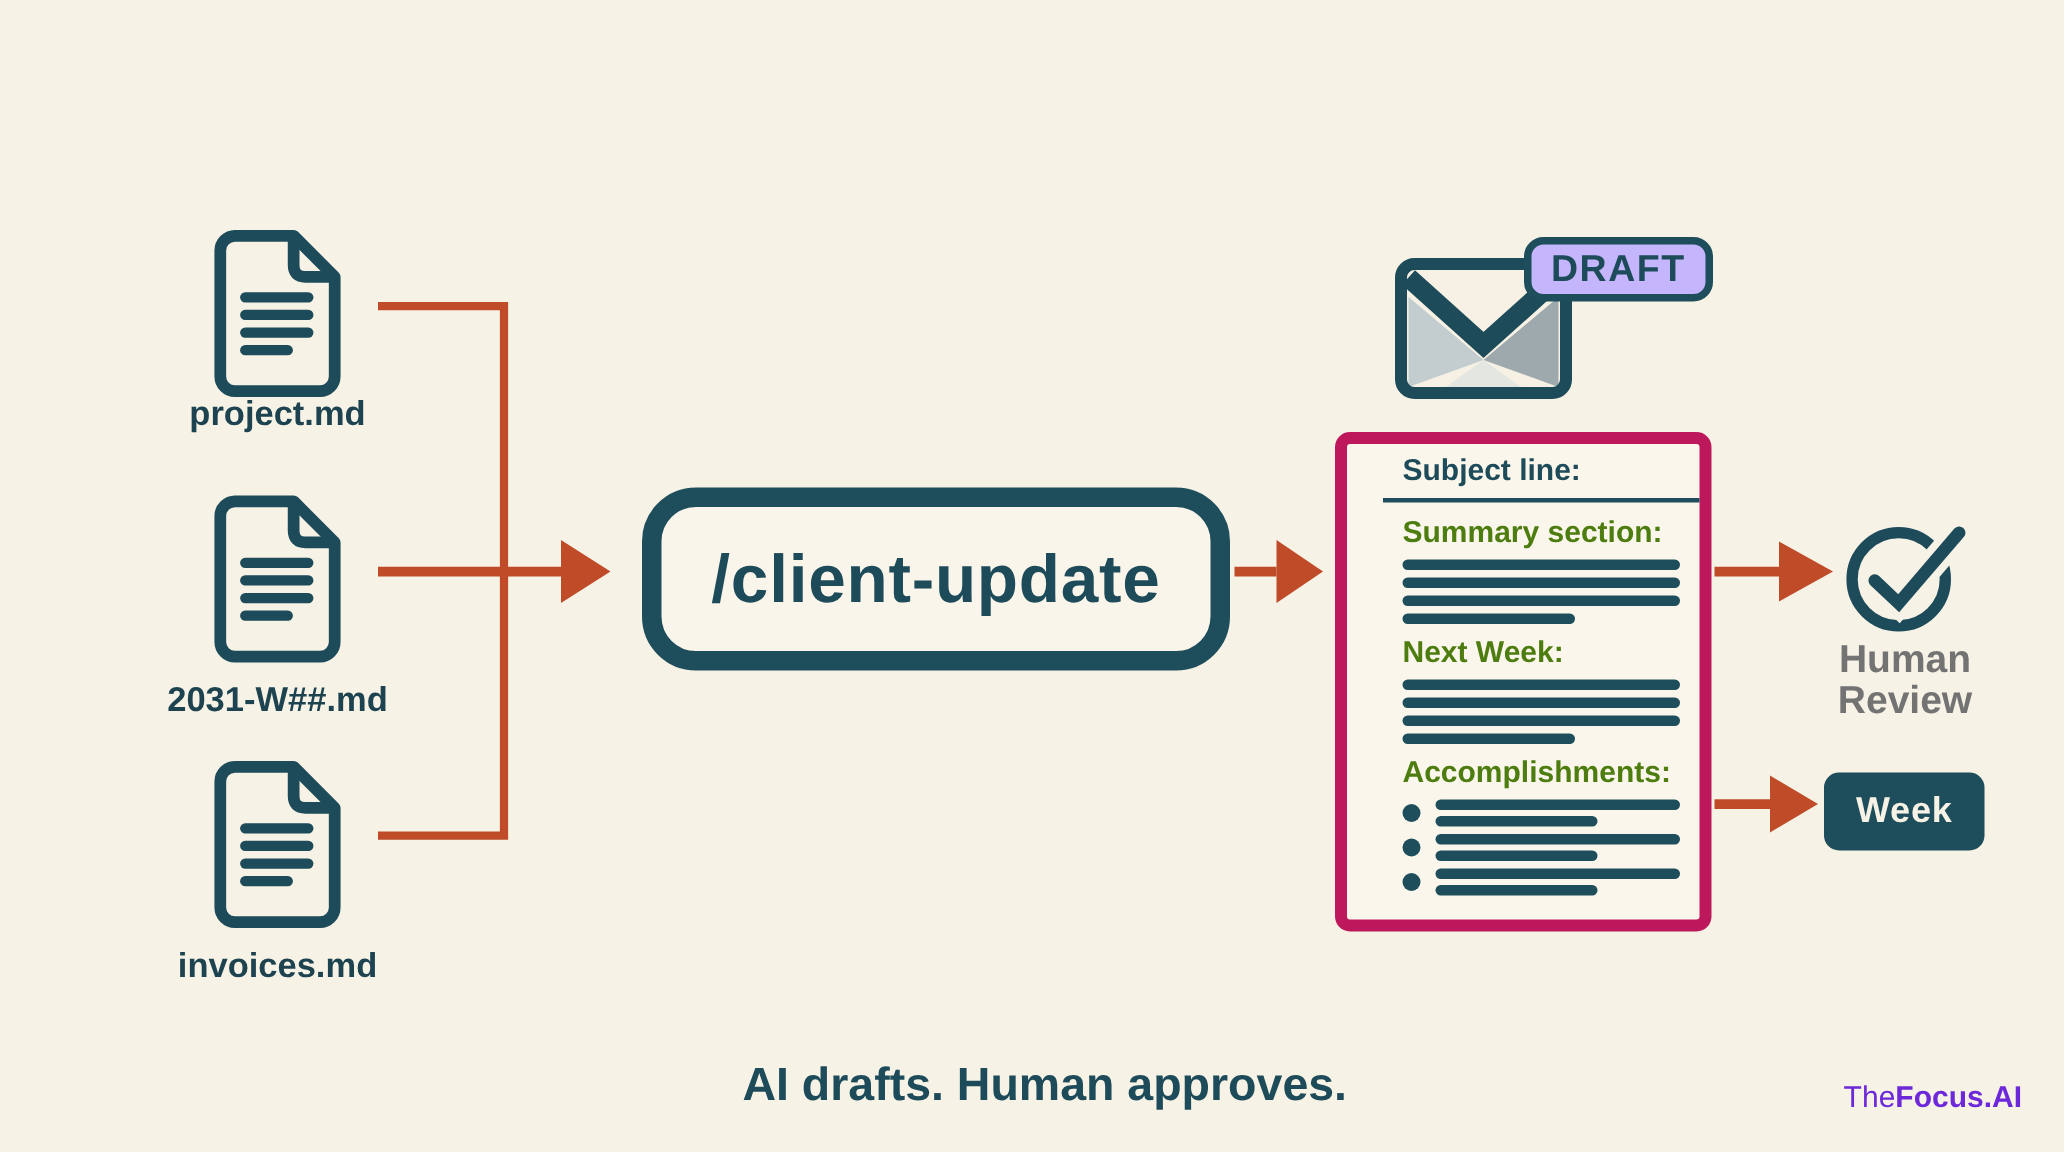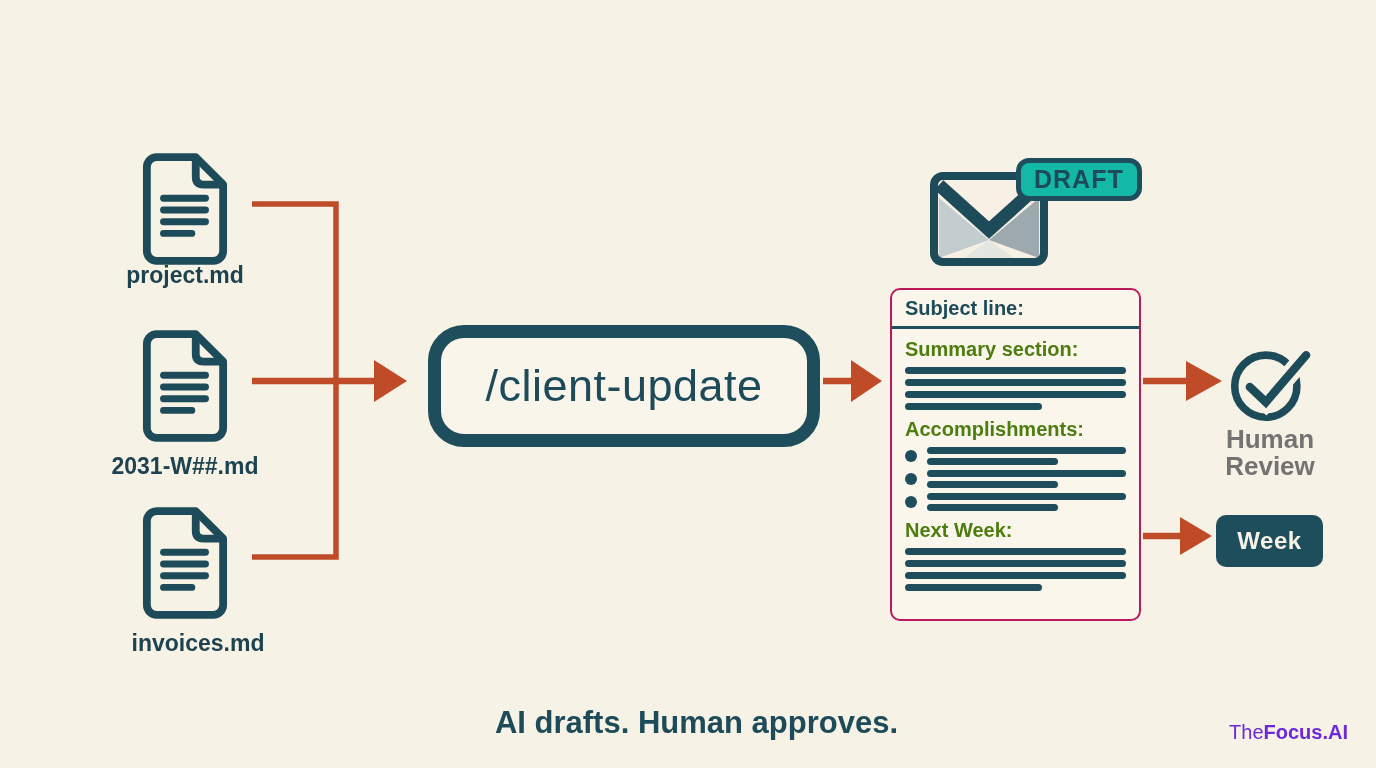--- a/index.html
+++ b/index.html
@@ -15,27 +15,27 @@
     text-shadow:0 2px 0 rgba(255,255,255,.45);
   }
   
   .doc-icon{width:88px;height:118px;}
   .doc-label{width:240px;text-align:center;font-size:23px;font-weight:bold;color:#1d4350;}
   
   .command-box{
     left:428px;top:325px;width:392px;height:122px;box-sizing:border-box;
     border:13px solid #1e4d5b;border-radius:36px;background:#faf5ea;
     display:flex;align-items:center;justify-content:center;
-    font-size:45px;font-weight:normal;color:#1d4b59;letter-spacing:.5px;
+    font-size:45px;font-weight:bold;color:#1d4b59;letter-spacing:.5px;
   }
   
   .email-panel{
     left:890px;top:288px;width:251px;height:333px;box-sizing:border-box;
-    border:2px solid #be185d;border-radius:10px;background:#faf6eb;
-    display:flex;flex-direction:column;
+    border:8px solid #be185d;border-radius:10px;background:#faf6eb;
+    display:flex;flex-direction:column;padding-left:24px;
   }
   .subject-row{
     padding:7px 13px 6px;border-bottom:3px solid #1e4d5b;
     font-size:20px;font-weight:bold;color:#1d4b59;
   }
   .panel-body{padding:9px 13px 8px;flex:1;}
   .section{margin-bottom:8px;}
   .section:last-child{margin-bottom:0;}
   .section-heading{font-size:20px;font-weight:bold;color:#4d7c0f;margin:0 0 7px;line-height:1.1;}
   .bar{height:7px;border-radius:4px;background:#1e4d5b;margin-bottom:5px;}
@@ -43,21 +43,21 @@
   .bar.w-60{width:62%;}
   .bullet-row{display:flex;align-items:center;margin-bottom:5px;}
   .bullet-dot{width:12px;height:12px;border-radius:50%;background:#1e4d5b;flex:0 0 auto;margin-right:10px;}
   .bullet-lines{flex:1;}
   .bullet-lines .bar{margin-bottom:4px;}
   .bullet-lines .bar:last-child{margin-bottom:0;width:66%;}
   
   .envelope{left:930px;top:172px;width:118px;height:94px;}
   .draft-badge{
     left:1016px;top:158px;padding:2px 13px;border:5px solid #1e4d5b;border-radius:13px;
-    background:#14b8a6;font-size:25px;font-weight:800;color:#1d4b59;letter-spacing:1px;
+    background:#c4b5fd;font-size:25px;font-weight:800;color:#1d4b59;letter-spacing:1px;
   }
   
   .check-icon{left:1228px;top:340px;width:84px;height:84px;}
   .review-label{left:1198px;top:426px;width:144px;text-align:center;
     font-size:26px;font-weight:bold;line-height:1.02;color:#737373;}
   .send-button{
     left:1216px;top:515px;width:107px;height:52px;background:#1e4d5b;border-radius:10px;
     display:flex;align-items:center;justify-content:center;
     font-size:24px;font-weight:bold;color:#f7f2e6;letter-spacing:.5px;
   }
@@ -119,21 +119,21 @@
   <div class="abs" style="left:141px;top:504px;">
     <svg class="doc-icon" viewBox="0 0 90 118">
       <path d="M16 6 H56 L84 34 V102 A10 10 0 0 1 74 112 H16 A10 10 0 0 1 6 102 V16 A10 10 0 0 1 16 6 Z" fill="none" stroke="#1d4b59" stroke-width="8" stroke-linejoin="round"></path>
       <path d="M56 6 V26 Q56 34 64 34 H84" fill="none" stroke="#1d4b59" stroke-width="8"></path>
       <line x1="23" y1="48" x2="66" y2="48" stroke="#1d4b59" stroke-width="7" stroke-linecap="round"></line>
       <line x1="23" y1="60" x2="66" y2="60" stroke="#1d4b59" stroke-width="7" stroke-linecap="round"></line>
       <line x1="23" y1="72" x2="66" y2="72" stroke="#1d4b59" stroke-width="7" stroke-linecap="round"></line>
       <line x1="23" y1="84" x2="52" y2="84" stroke="#1d4b59" stroke-width="7" stroke-linecap="round"></line>
     </svg>
   </div>
-  <div class="abs doc-label" style="left:78px;top:630px;">invoices.md</div>
+  <div class="abs doc-label" style="left:65px;top:630px;">invoices.md</div>
 
   <div class="abs command-box">
     <span>/client-update</span>
   </div>
 
   <div class="abs envelope">
     <svg width="118" height="94" viewBox="0 0 118 94">
       <rect x="4" y="4" width="110" height="86" rx="9" fill="#f6f1e4" stroke="none"></rect>
       <polygon points="9,26 59,68 9,86" fill="#c3cdd0"></polygon>
       <polygon points="109,26 59,68 109,86" fill="#9da9ac"></polygon>
@@ -145,20 +145,28 @@
   <div class="abs draft-badge">
     <span>DRAFT</span>
   </div>
 
   <div class="abs email-panel">
     <div class="subject-row">Subject line:</div>
     <div class="panel-body">
 
       <div class="section">
         <div class="section-heading">Summary section:</div>
+        <div class="bar w-full"></div>
+        <div class="bar w-full"></div>
+        <div class="bar w-full"></div>
+        <div class="bar w-60"></div>
+      </div>
+
+      <div class="section">
+        <div class="section-heading">Next Week:</div>
         <div class="bar w-full"></div>
         <div class="bar w-full"></div>
         <div class="bar w-full"></div>
         <div class="bar w-60"></div>
       </div>
 
       <div class="section">
         <div class="section-heading">Accomplishments:</div>
         <div class="bullet-row">
           <div class="bullet-dot"></div>
@@ -176,28 +184,20 @@
         </div>
         <div class="bullet-row">
           <div class="bullet-dot"></div>
           <div class="bullet-lines">
             <div class="bar w-full"></div>
             <div class="bar"></div>
           </div>
         </div>
       </div>
 
-      <div class="section">
-        <div class="section-heading">Next Week:</div>
-        <div class="bar w-full"></div>
-        <div class="bar w-full"></div>
-        <div class="bar w-full"></div>
-        <div class="bar w-60"></div>
-      </div>
-
     </div>
   </div>
 
   <div class="abs check-icon">
     <svg width="84" height="84" viewBox="0 0 100 100">
       <circle cx="45" cy="55" r="37" fill="none" stroke="#1d4b59" stroke-width="9"></circle>
       <path d="M26 56 L45 74 L93 18" fill="none" stroke="#f7f2e6" stroke-width="22" stroke-linecap="round"></path>
       <path d="M26 56 L45 74 L93 18" fill="none" stroke="#1d4b59" stroke-width="10" stroke-linecap="round"></path>
     </svg>
   </div>

